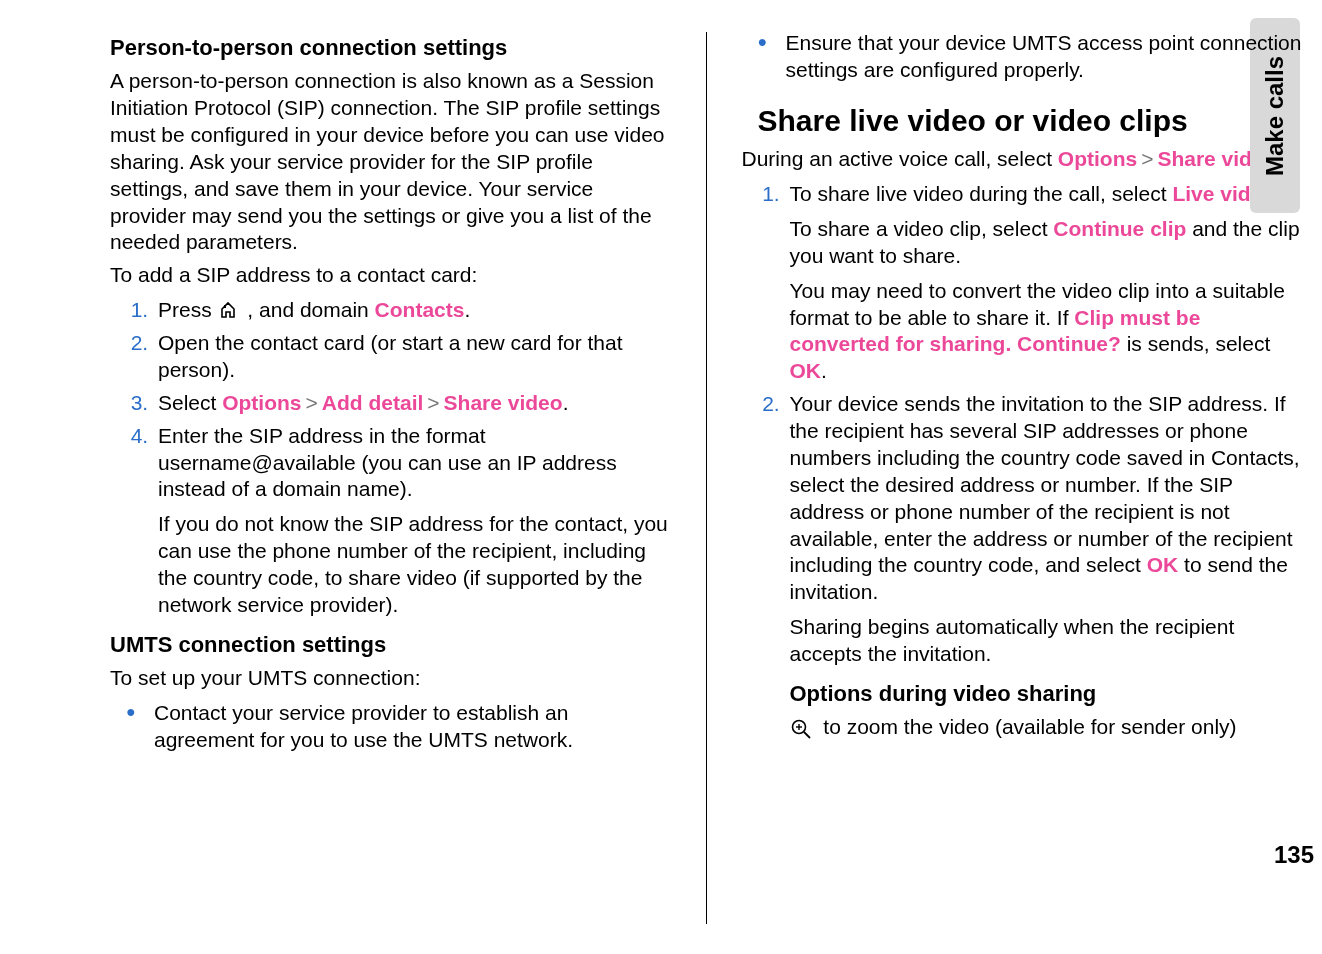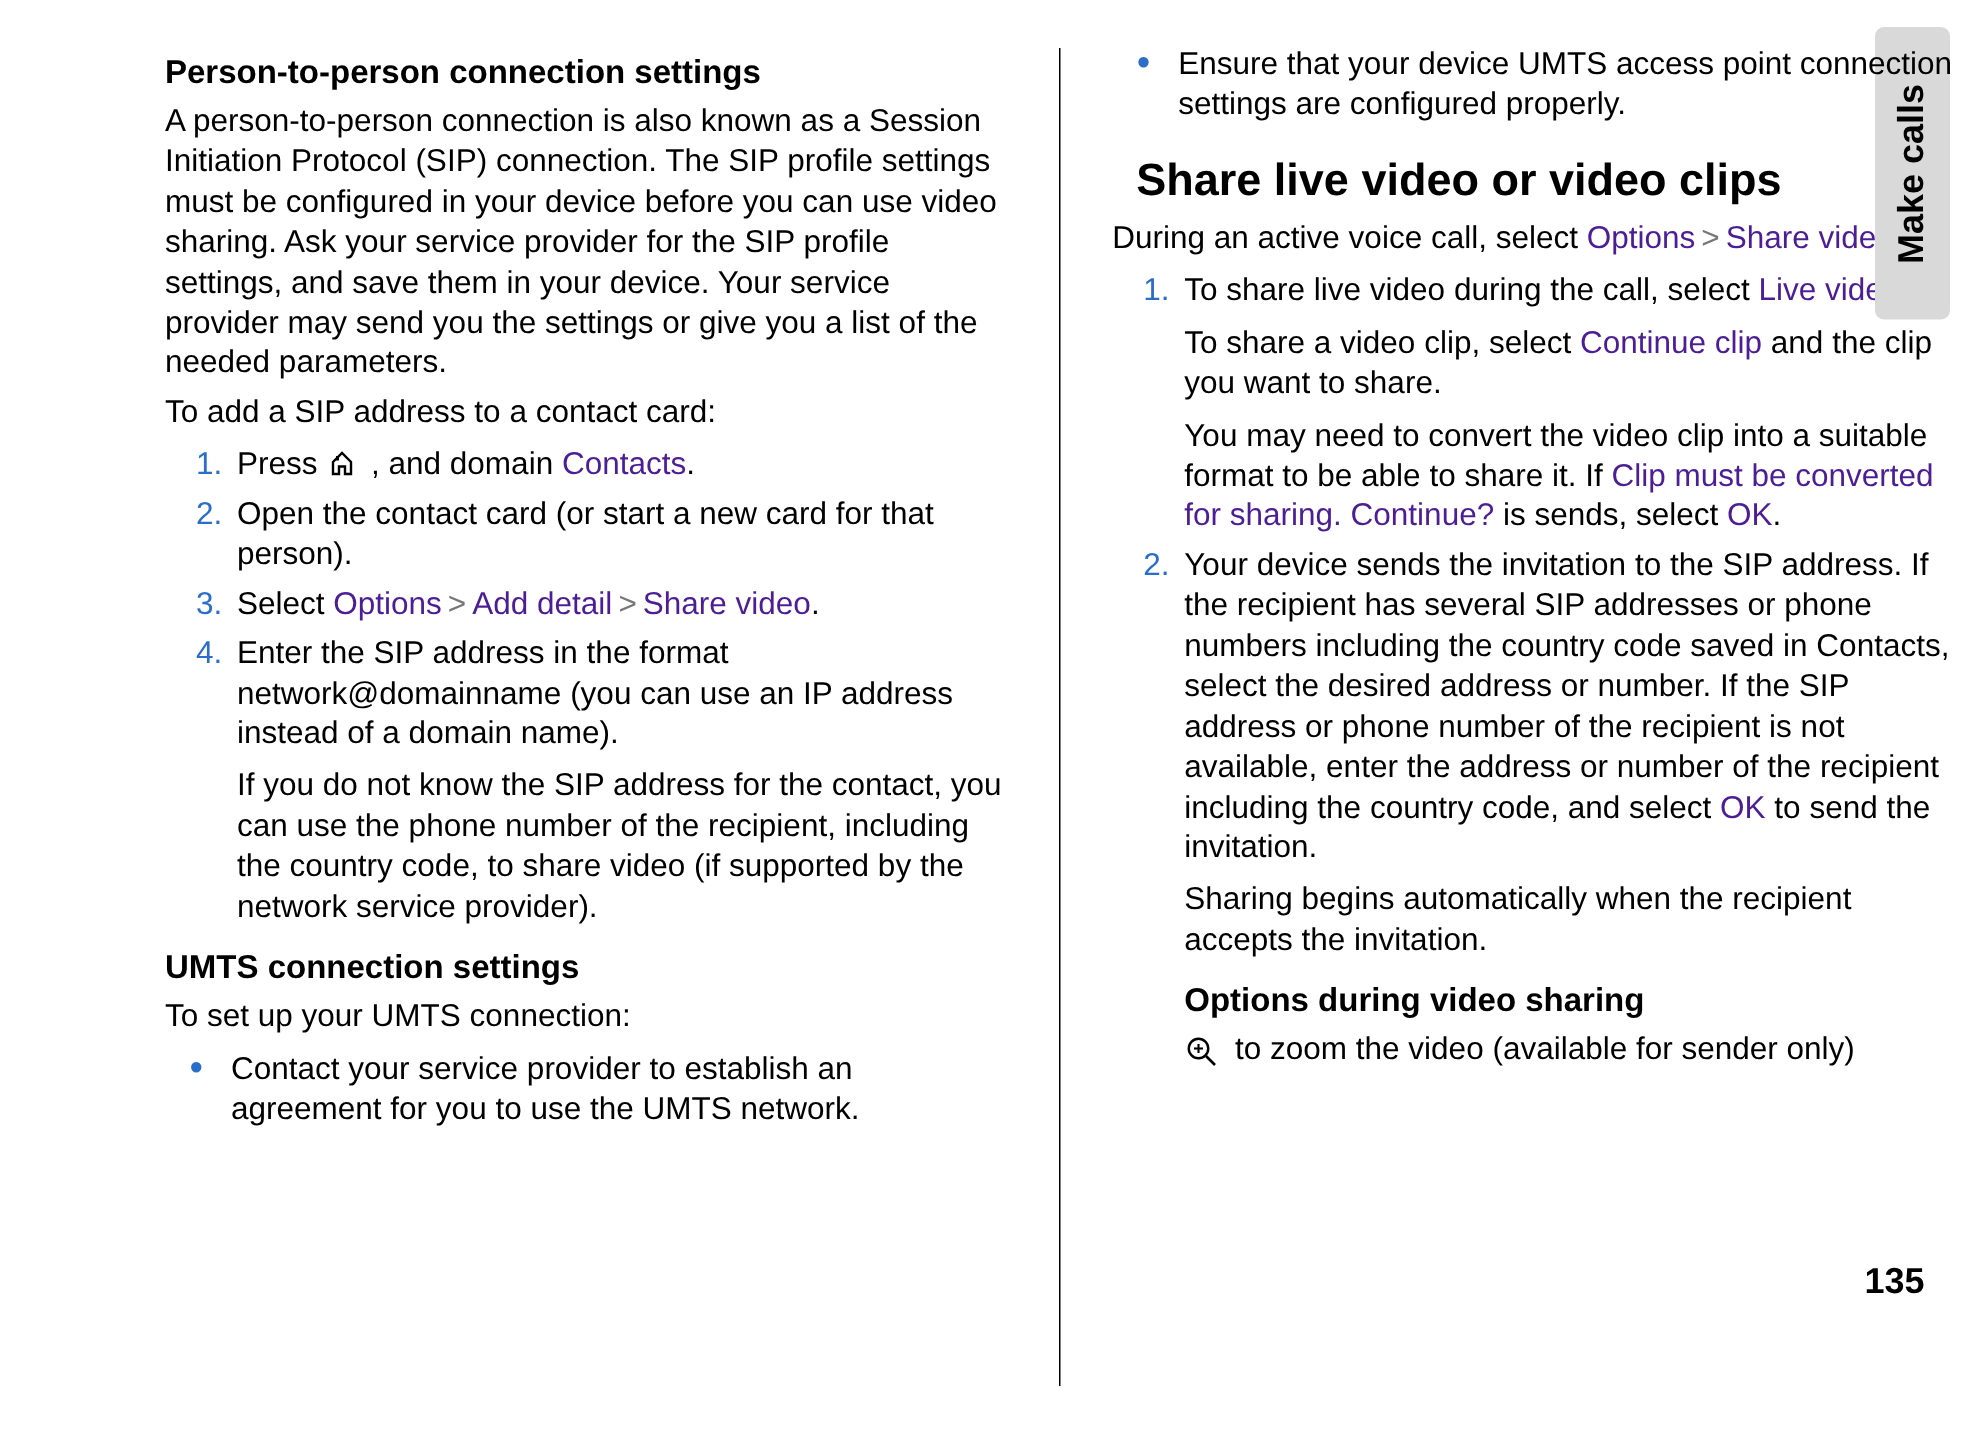--- a/index.html
+++ b/index.html
@@ -56,21 +56,21 @@
   }
   ul.bul li { margin: 6px 0; position: relative; padding-left: 0px;}
   ul.bul li::before {
     content: "●";
     color: #2a6ec9;
     position: absolute;
     left: -28px;
     top: 2px;
     font-size: 16px;
   }
-  .ui { color: #4c1d95; font-weight: normal; }
+  .ui { color: #ec4899; font-weight: bold; }
   .gt { color: #777; font-weight: normal; margin: 0 4px; }
   .indent { margin-top: 8px; }
   .side-tab {
     position: absolute;
     right: 22px;
     top: 18px;
     width: 50px;
     height: 195px;
     background: #d9d9d9;
     border-radius: 6px;
@@ -79,21 +79,21 @@
     justify-content: center;
   }
   .side-tab span {
     transform: rotate(-90deg);
     white-space: nowrap;
     font-size: 24px;
     font-weight: bold;
   }
   .page-num {
     position: absolute;
-    right: 39px;
+    right: 8px;
     bottom: 85px;
     font-size: 24px;
     font-weight: bold;
   }
   .home-icon {
     display: inline-block;
     width: 20px; height: 20px;
     vertical-align: middle;
     margin: 0 4px 4px 0;
   }
@@ -124,21 +124,21 @@
         <span>Press </span><span class="home-icon"><svg viewBox="0 0 20 20">
               <path d="M4 9 L10 3 L16 9 V17 H12 V12 H8 V17 H4 Z" fill="none" stroke="#000" stroke-width="1.6"></path>
               <rect x="6" y="5" width="2" height="3" fill="#000"></rect>
             </svg></span><span> , and domain </span><span class="ui">Contacts</span><span>.</span>
       </li>
       <li>Open the contact card (or start a new card for that person).</li>
       <li>
         <span>Select </span><span class="ui">Options</span><span class="gt">&gt;</span><span class="ui">Add detail</span><span class="gt">&gt;</span><span class="ui">Share video</span><span>.</span>
       </li>
       <li>
-        <span>Enter the SIP address in the format network@domainname (you can use an IP address instead of a domain name).</span>
+        <span>Enter the SIP address in the format username@available (you can use an IP address instead of a domain name).</span>
         <span class="indent">If you do not know the SIP address for the contact, you can use the phone number of the recipient, including the country code, to share video (if supported by the network service provider).</span>
       </li>
     </ol>
     <h3 class="sub">UMTS connection settings</h3>
     <p>To set up your UMTS connection:</p>
     <ul class="bul">
       <li>Contact your service provider to establish an agreement for you to use the UMTS network.</li>
     </ul>
   </div>
 

